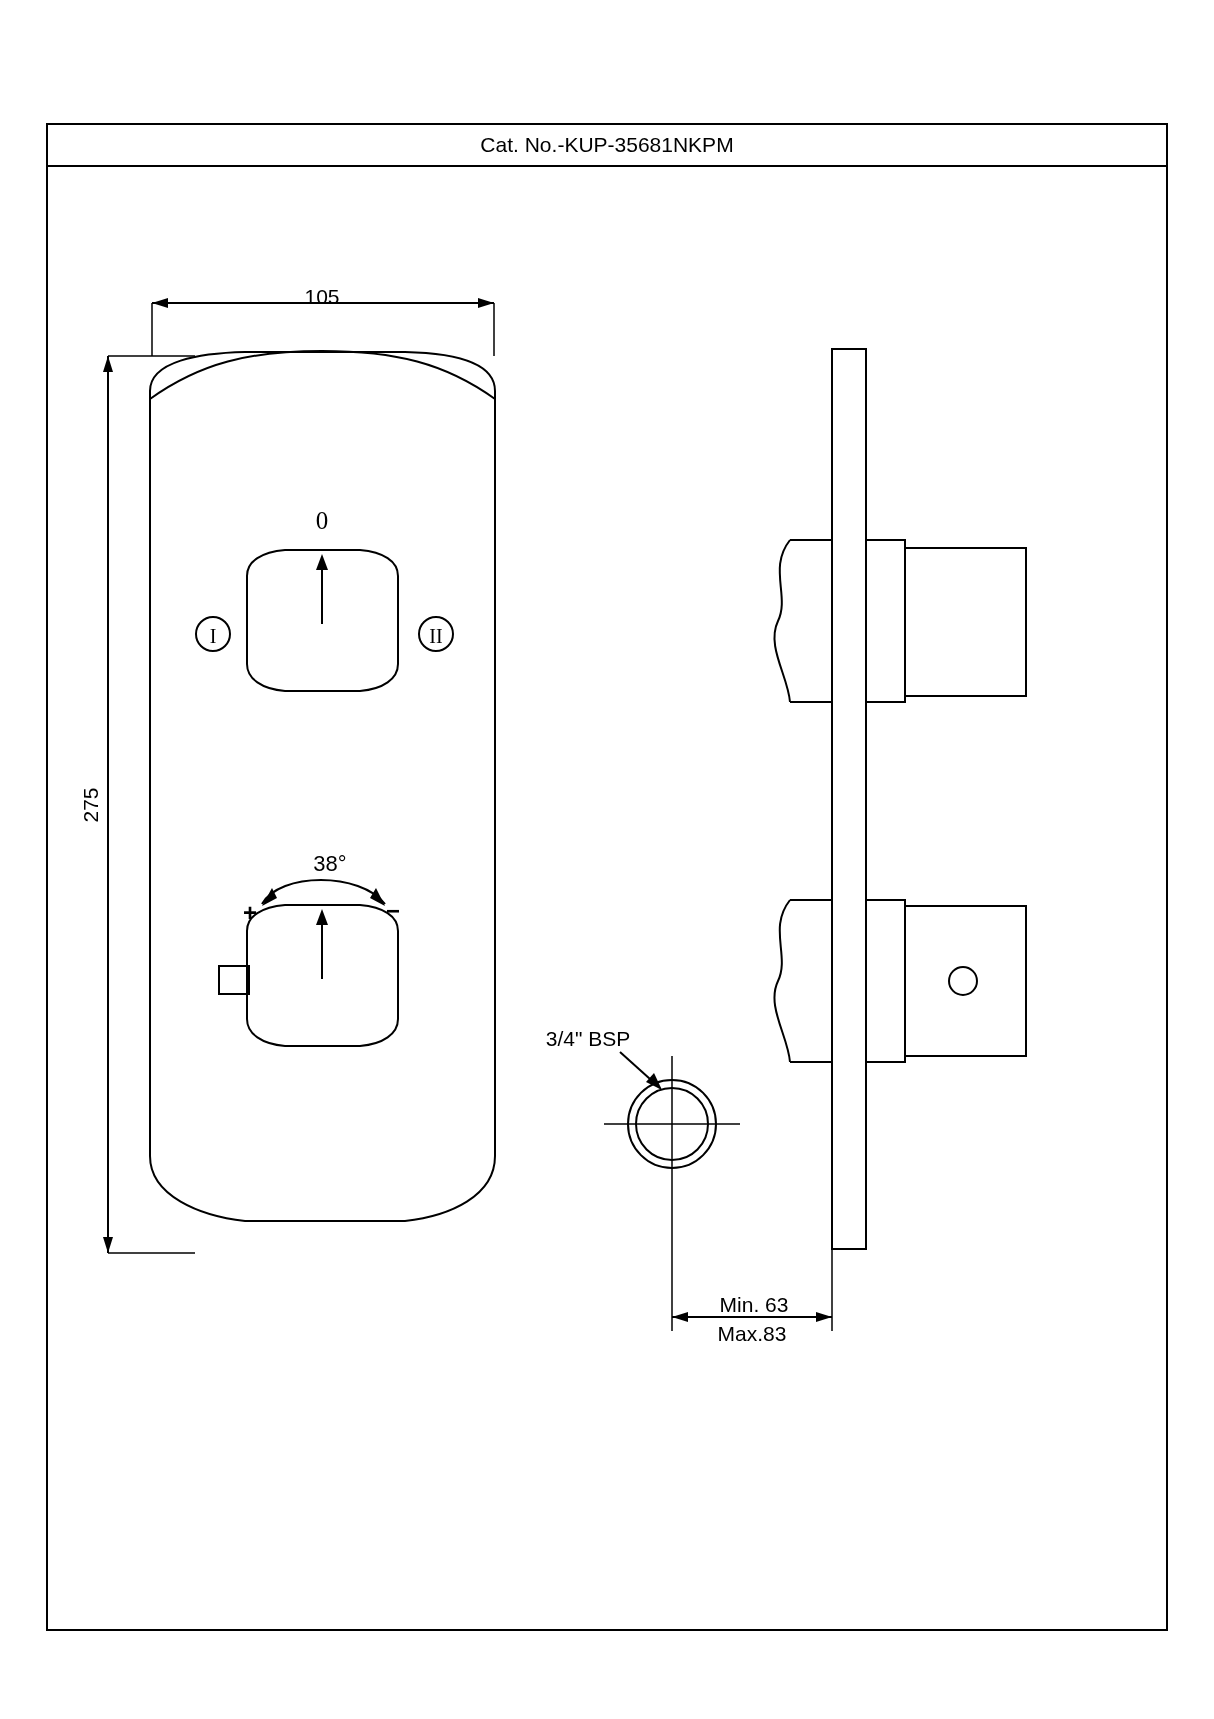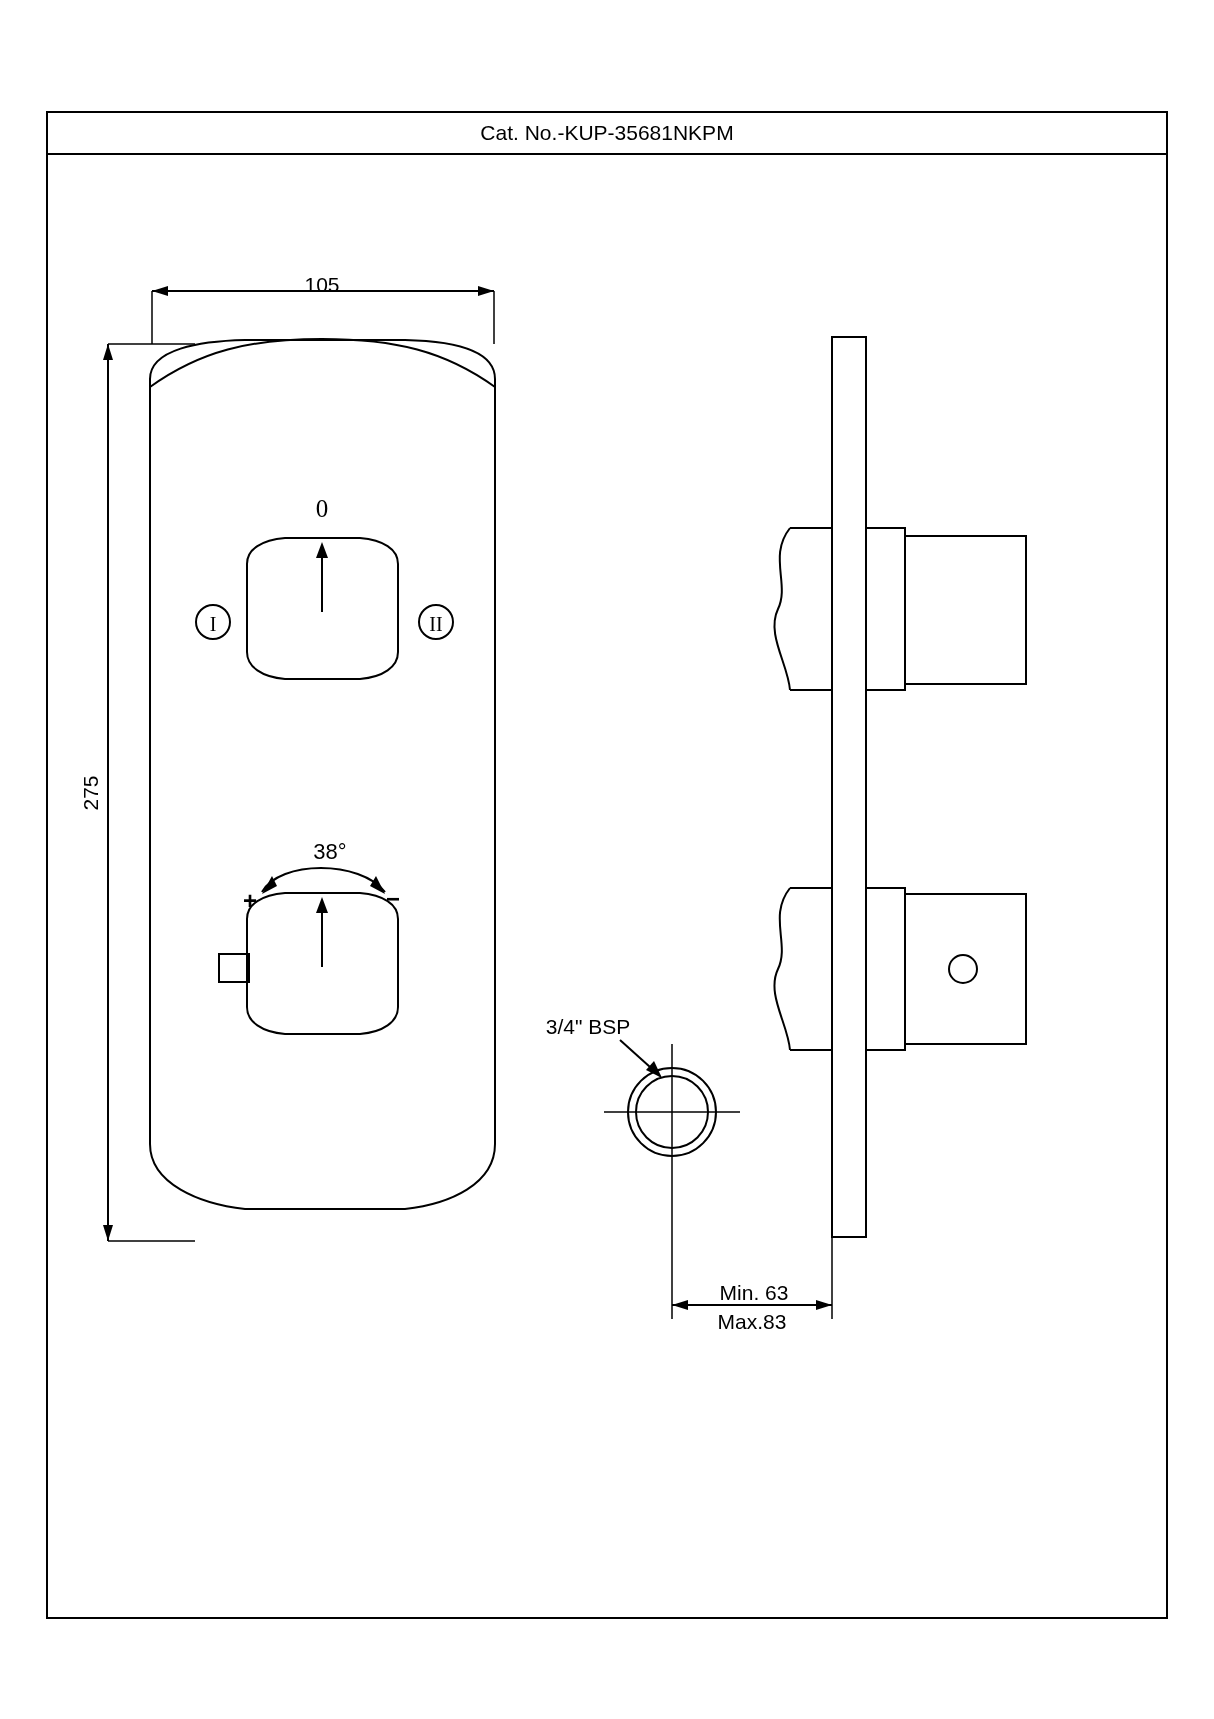--- a/index.html
+++ b/index.html
@@ -10,21 +10,21 @@
   body {
     width: 1214px;
     height: 1719px;
     font-family: "Liberation Sans", sans-serif;
     color: #000000;
     position: relative;
     overflow: hidden;
   }
   #sheet {
     position: absolute;
-    left: 0; top: 4px;
+    left: 0; top: 16px;
     width: 1214px;
     height: 1432px;
   }
   .drawing-svg {
     position: absolute;
     left: 0;
     top: 0;
     width: 1214px;
     height: 1719px;
   }

